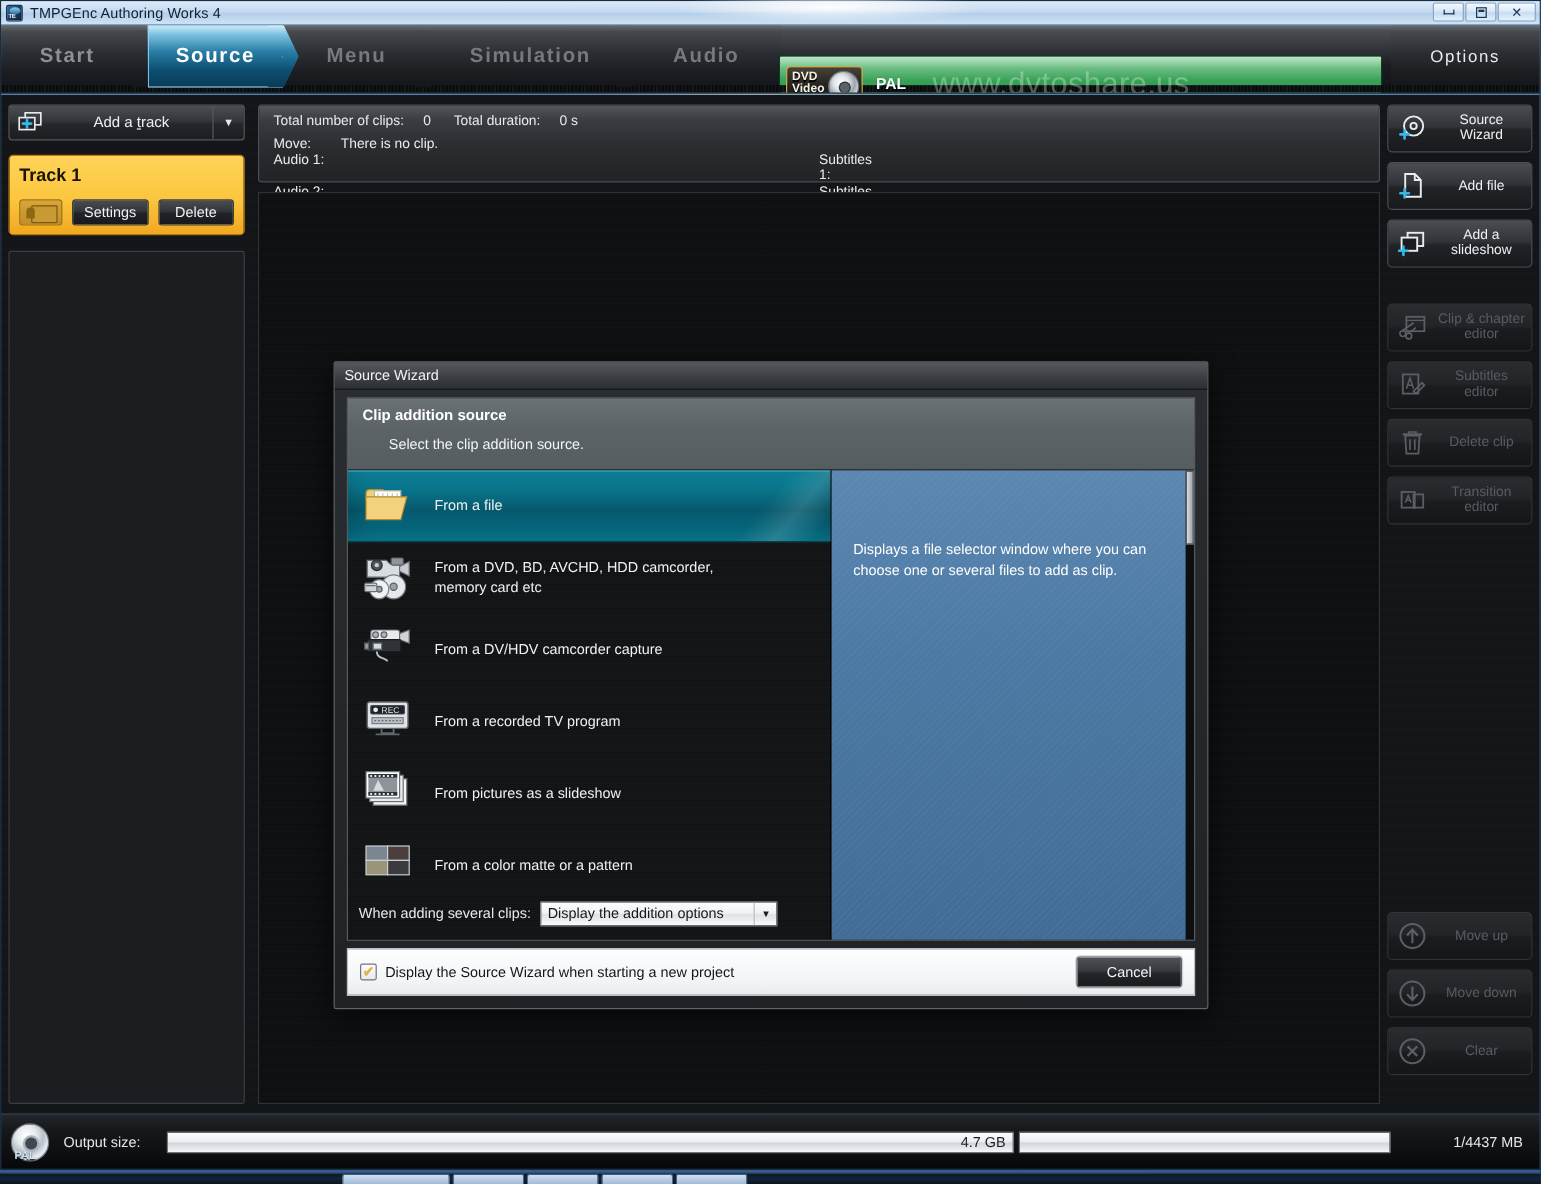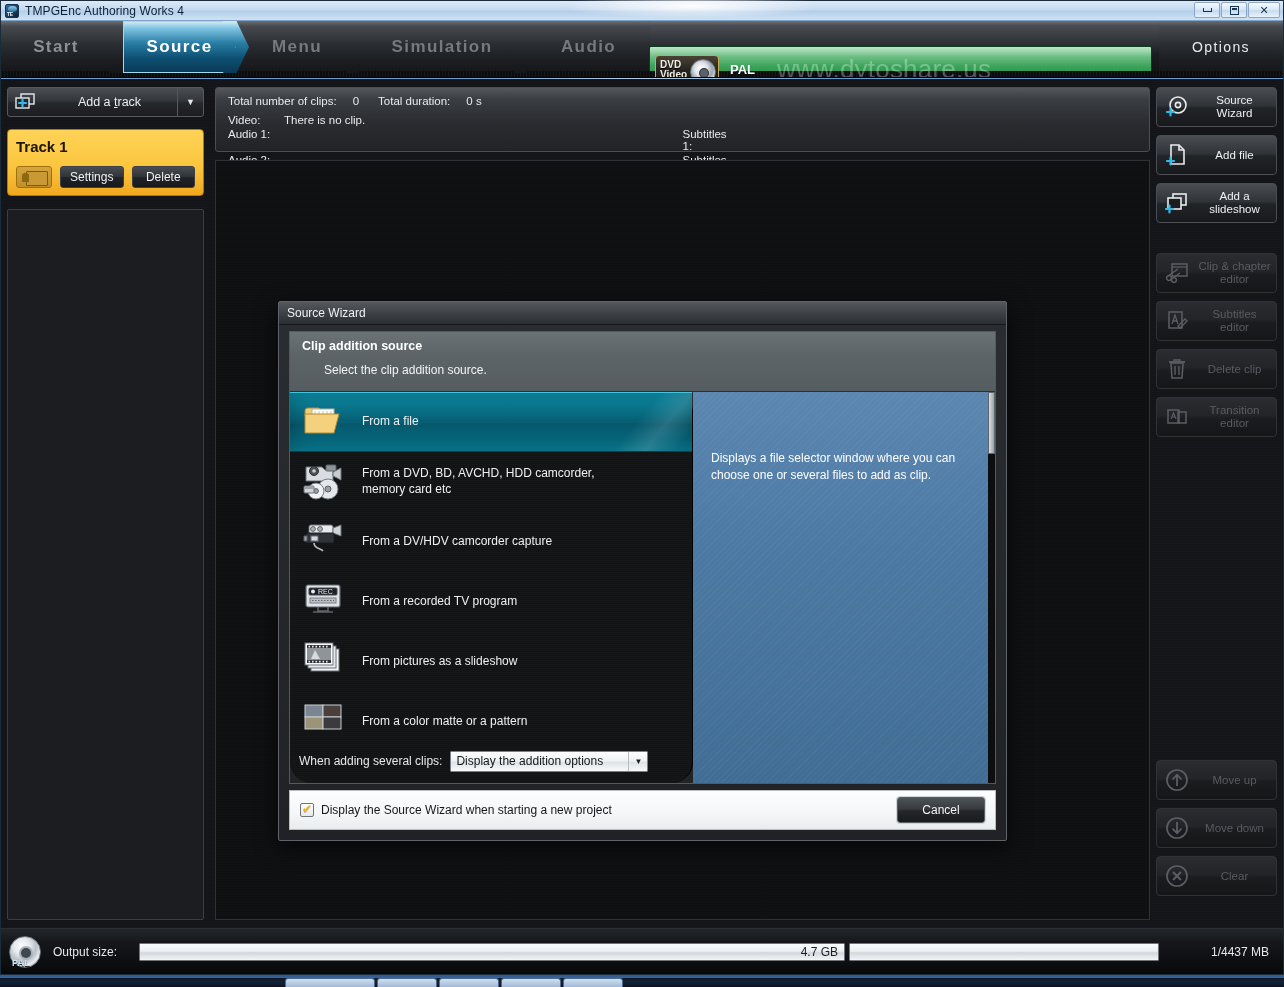--- a/index.html
+++ b/index.html
@@ -307,21 +307,20 @@
   .dlg-head .h1{ font-size:12.5px; font-weight:bold; color:#ffffff; }
   .dlg-head .h2{ font-size:12px; color:#f2f4f5; margin-top:10px; margin-left:22px;}
 
   .dlg-main{ position:absolute; left:0; right:0; top:60px; bottom:0; display:flex; }
   .list{
     width:403px; position:relative;
     background:
       repeating-linear-gradient(0deg, rgba(255,255,255,.015) 0 1px, rgba(0,0,0,0) 1px 2px),
       #111315;
     border-right:1px solid #000;
-    border-radius:21px;
   }
   .item{ display:flex; align-items:center; height:60px; padding-left:12px; gap:16px; }
   .item.sel{
     background:linear-gradient(180deg,#0e8ea8 0%, #0a7f97 18%, #07596d 55%, #06697f 80%, #0a8198 100%);
     border-top:1px solid #43c6dd; border-bottom:1px solid #06414f;
     box-shadow:inset 0 0 26px rgba(0,0,0,.25);
     position:relative; overflow:hidden;
   }
   .item.sel:after{
     content:""; position:absolute; right:-30px; top:-20px; width:160px; height:110px;
@@ -490,21 +489,21 @@
       </div>
 
       <div class="centercol">
         <div class="infopanel">
           <div class="line1">
             <span>Total number of clips:</span><span style="margin-right:16px;">0</span>
             <span>Total duration:</span><span>0 s</span>
           </div>
           <div class="infogrid">
             <div class="cell" style="grid-column:1/3;">
-              <span class="k">Video:</span>
+              <span class="k">Move:</span>
               <span>There is no clip.</span>
             </div>
             <div class="cell">
               <span class="k">Audio 1:</span>
               <span></span>
             </div>
             <div class="cell">
               <span class="k">Subtitles 1:</span>
               <span></span>
             </div>

